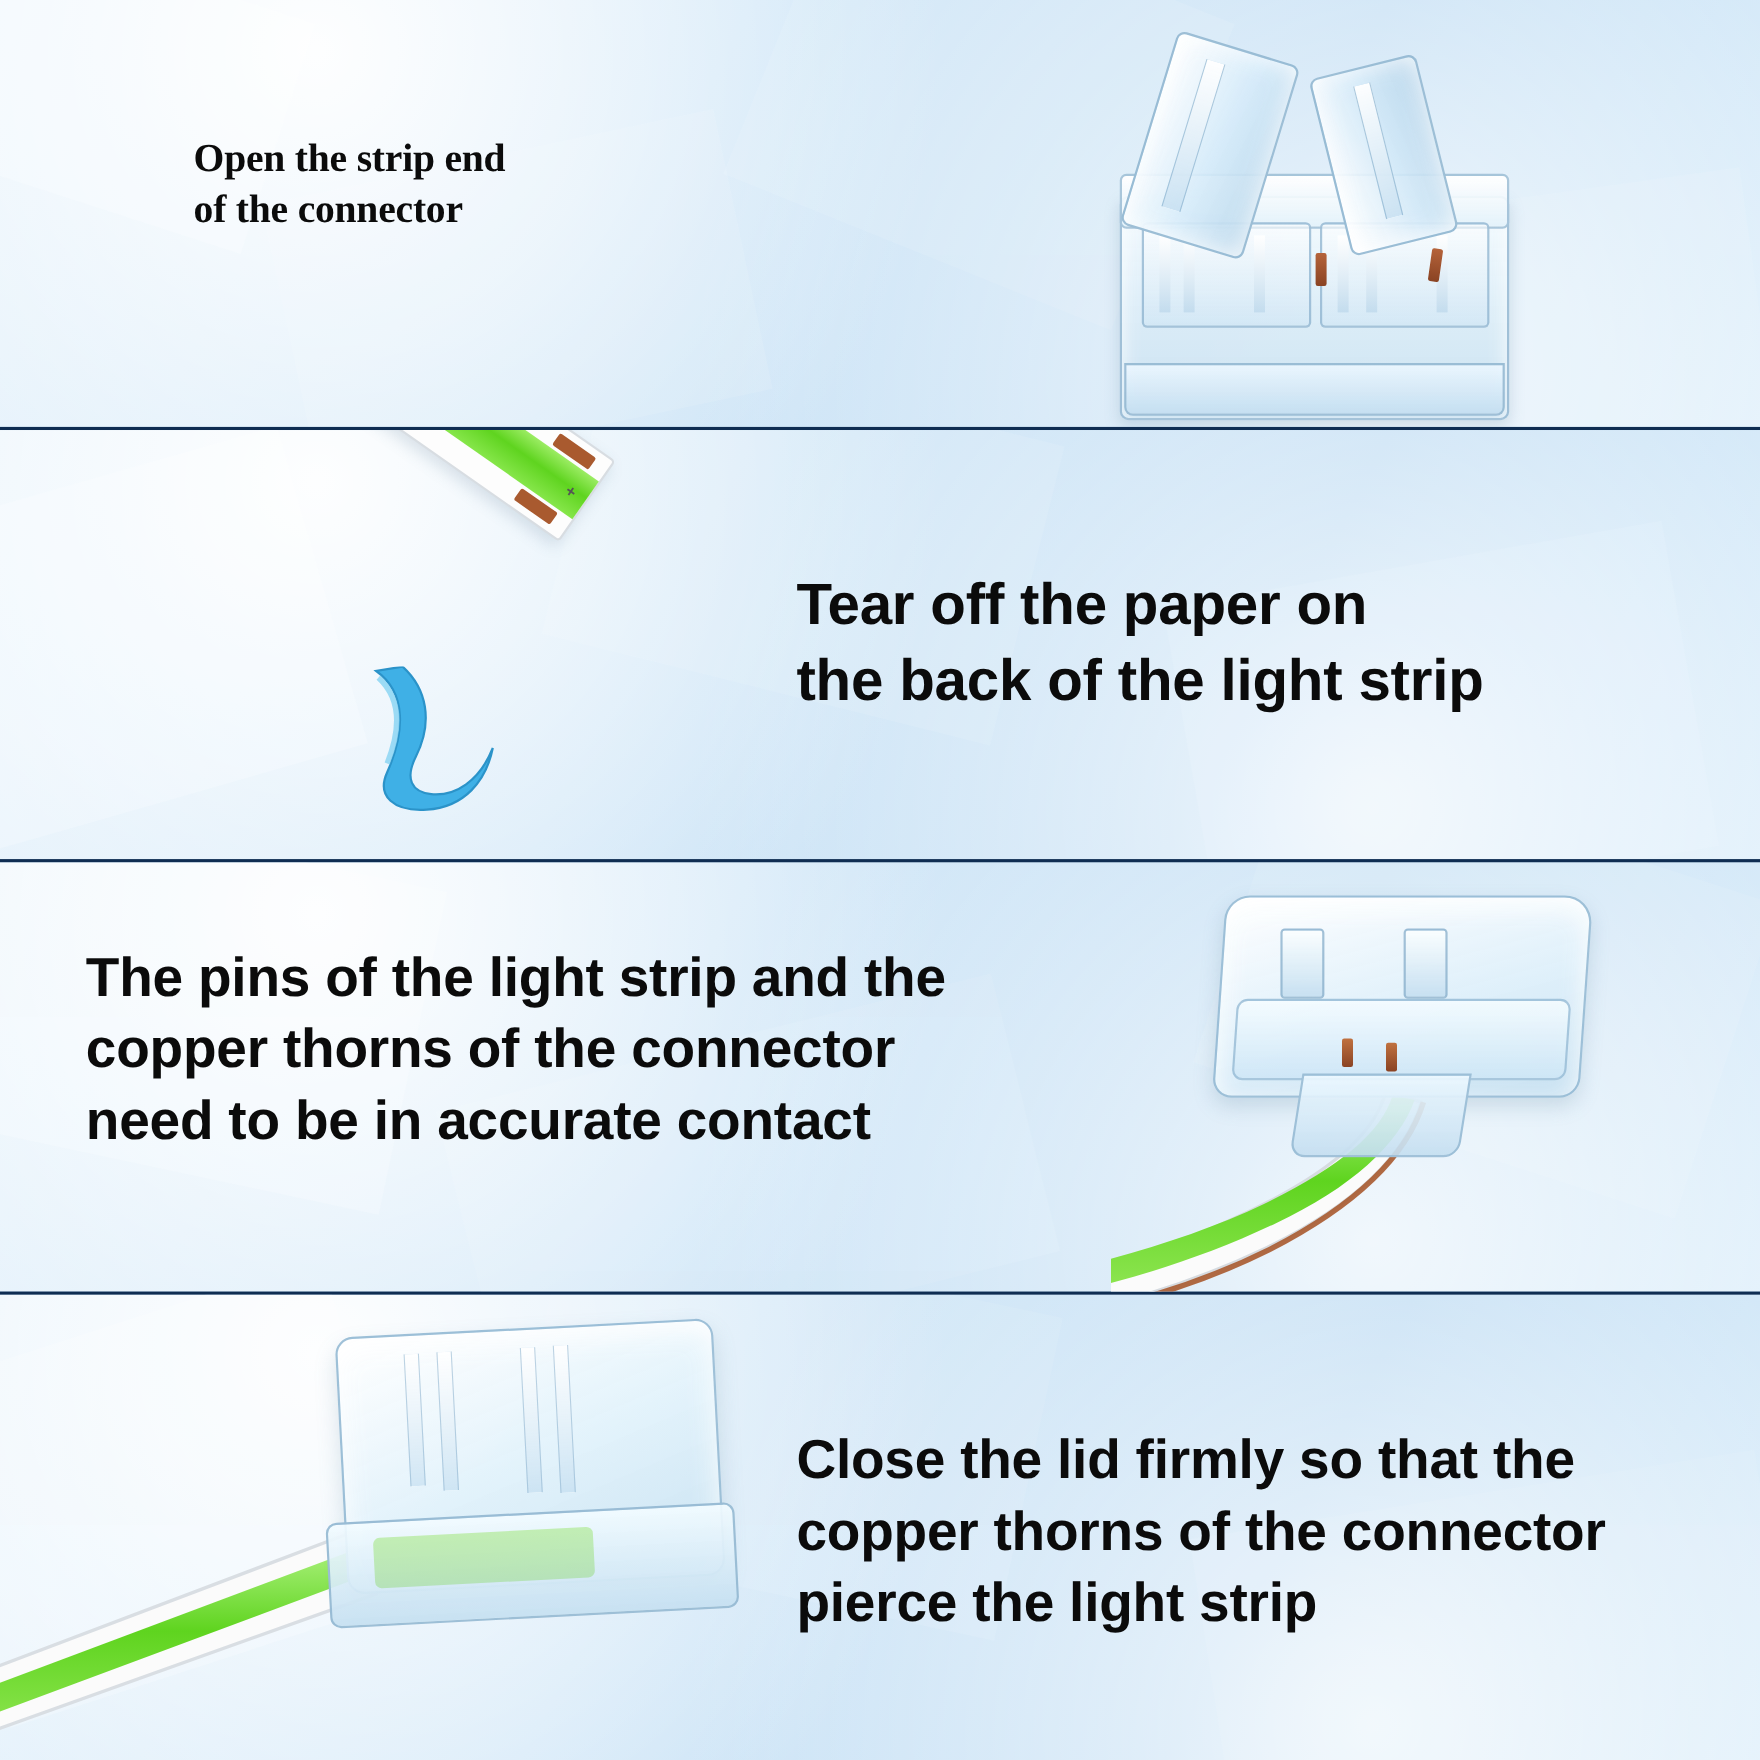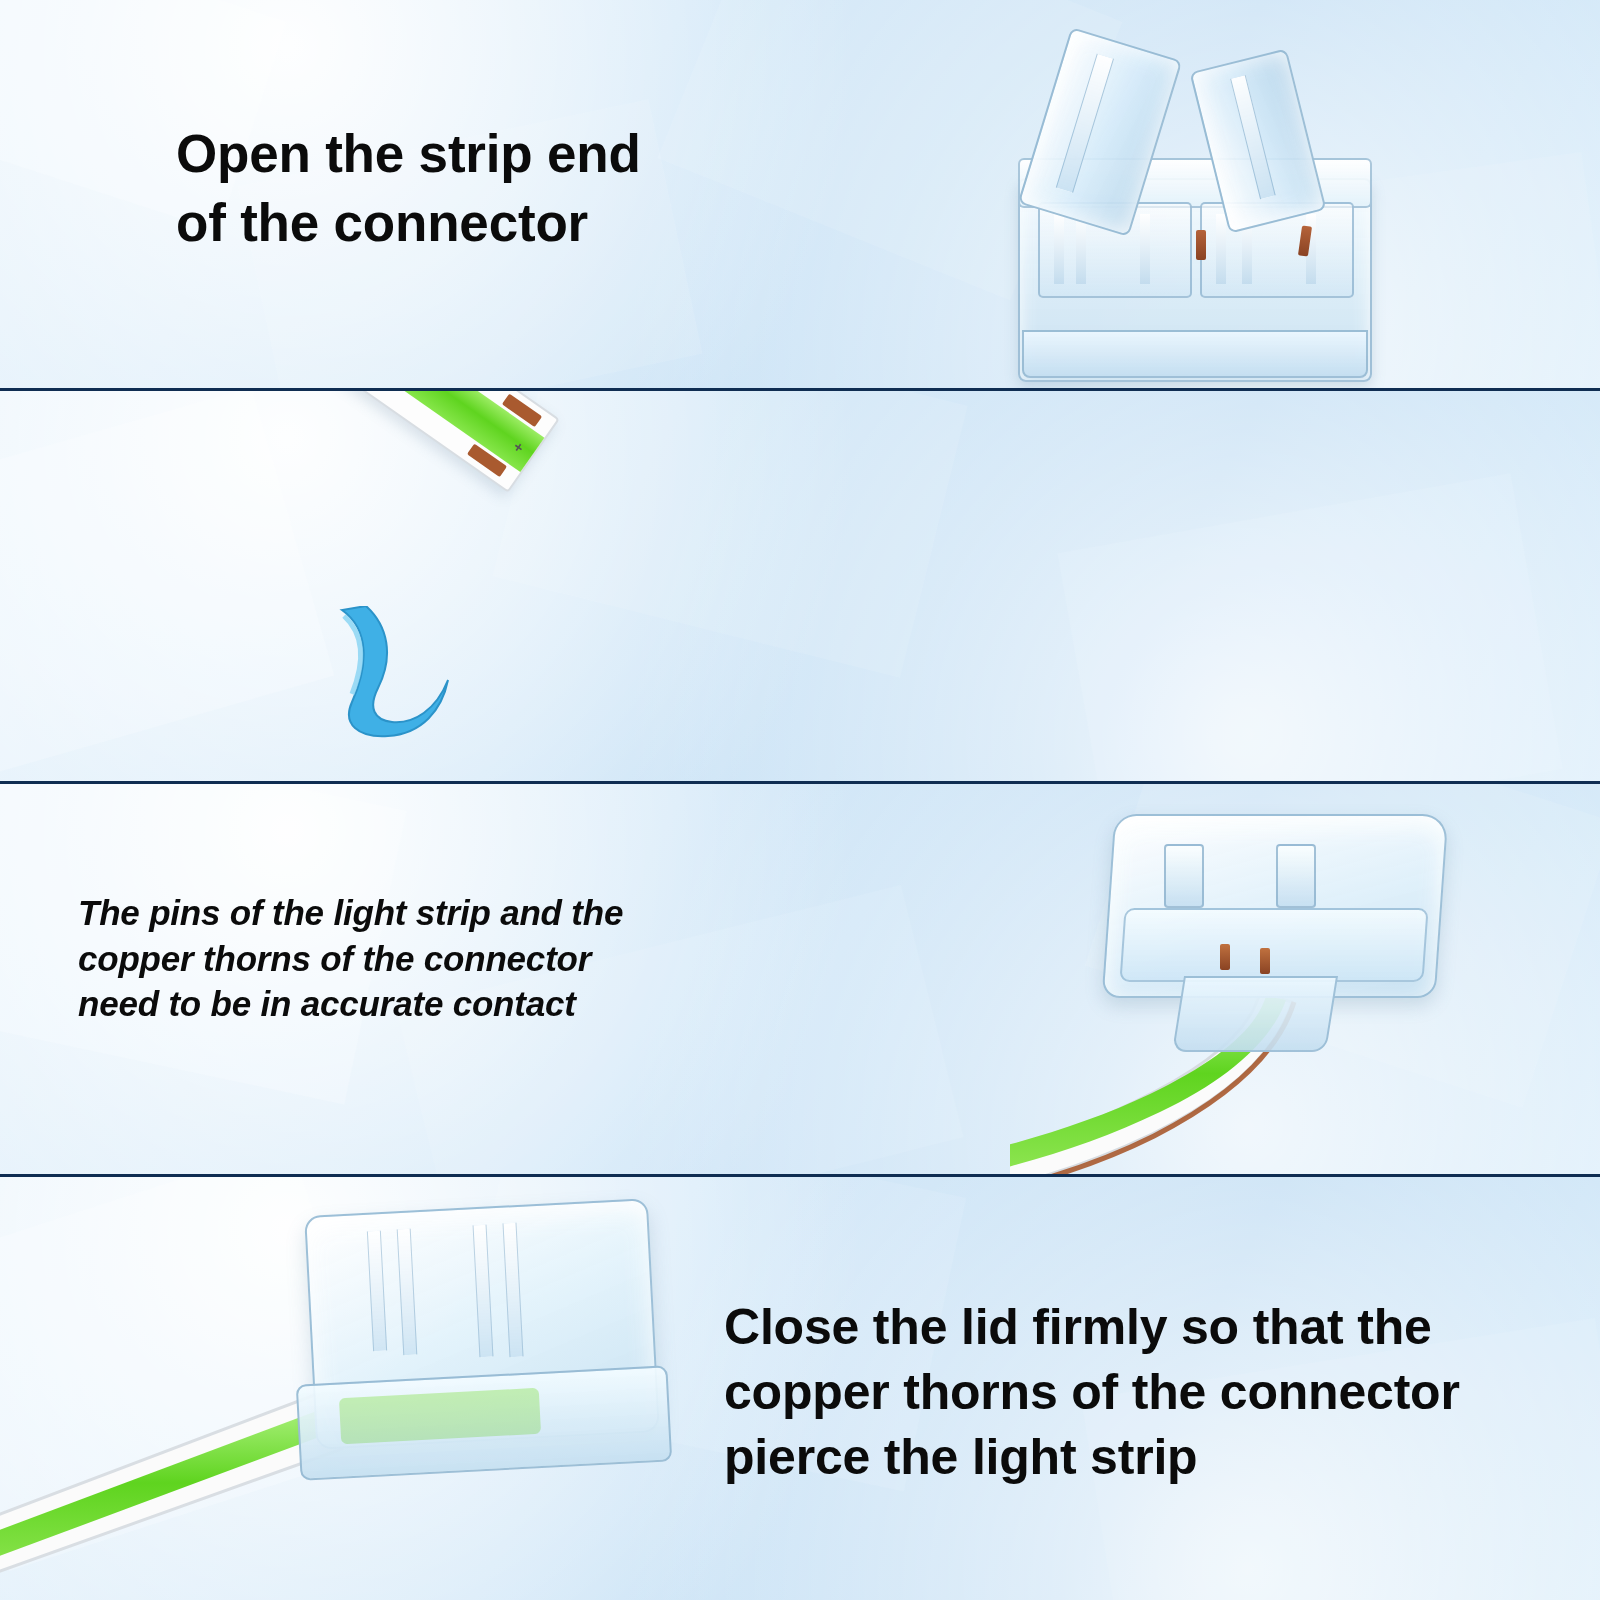--- a/index.html
+++ b/index.html
@@ -61,21 +61,22 @@
     letter-spacing: -0.2px;
     line-height: 1.30;
     white-space: pre-line;
   }
 
   
   #panel1 { height: 391px; }
   #panel1 .caption {
     left: 176px;
     top: 120px;
-    font-size: 53px;
+    font-size: 36px;
+    font-family: Liberation Serif, serif;
   }
   #fig1 {
     position: absolute;
     left: 1000px;
     top: 30px;
     width: 390px;
     height: 340px;
   }
   
   .c1-base {
@@ -214,23 +215,22 @@
     left: 300px;
     top: 205px;
     width: 130px;
     height: 140px;
   }
 
   
   #panel3 { height: 393px; }
   #panel3 .caption {
     left: 78px;
-    top: 106px;
-    font-size: 35px;
-    font-style: italic;
+    top: 72px;
+    font-size: 50px;
   }
   #fig3 {
     position: absolute;
     left: 1010px;
     top: 12px;
     width: 580px;
     height: 380px;
   }
   .c3-body {
     position: absolute;
@@ -357,20 +357,22 @@
   </section>
 
   <section class="panel" id="panel2">
     <div class="panel-bg"></div>
     <div class="facets">
       <span style="left:-60px;top:40px;width:360px;height:300px;transform:rotate(-16deg);"></span>
       <span style="left:520px;top:-40px;width:420px;height:280px;transform:rotate(14deg);opacity:.45;"></span>
       <span style="left:1080px;top:120px;width:460px;height:300px;transform:rotate(-10deg);opacity:.42;"></span>
     </div>
     <div class="panel-inner">
+      <div class="caption">Tear off the paper on
+the back of the light strip</div>
 
       <div id="fig2">
         <span class="sr-only">Green COB LED strip with blue backing paper being peeled off</span>
 
         <div class="strip2">
           <div class="strip2-glow"></div>
 
           <div class="pad" style="left:466px;top:6px;"></div>
           <div class="pad" style="left:466px;top:67px;"></div>
 

